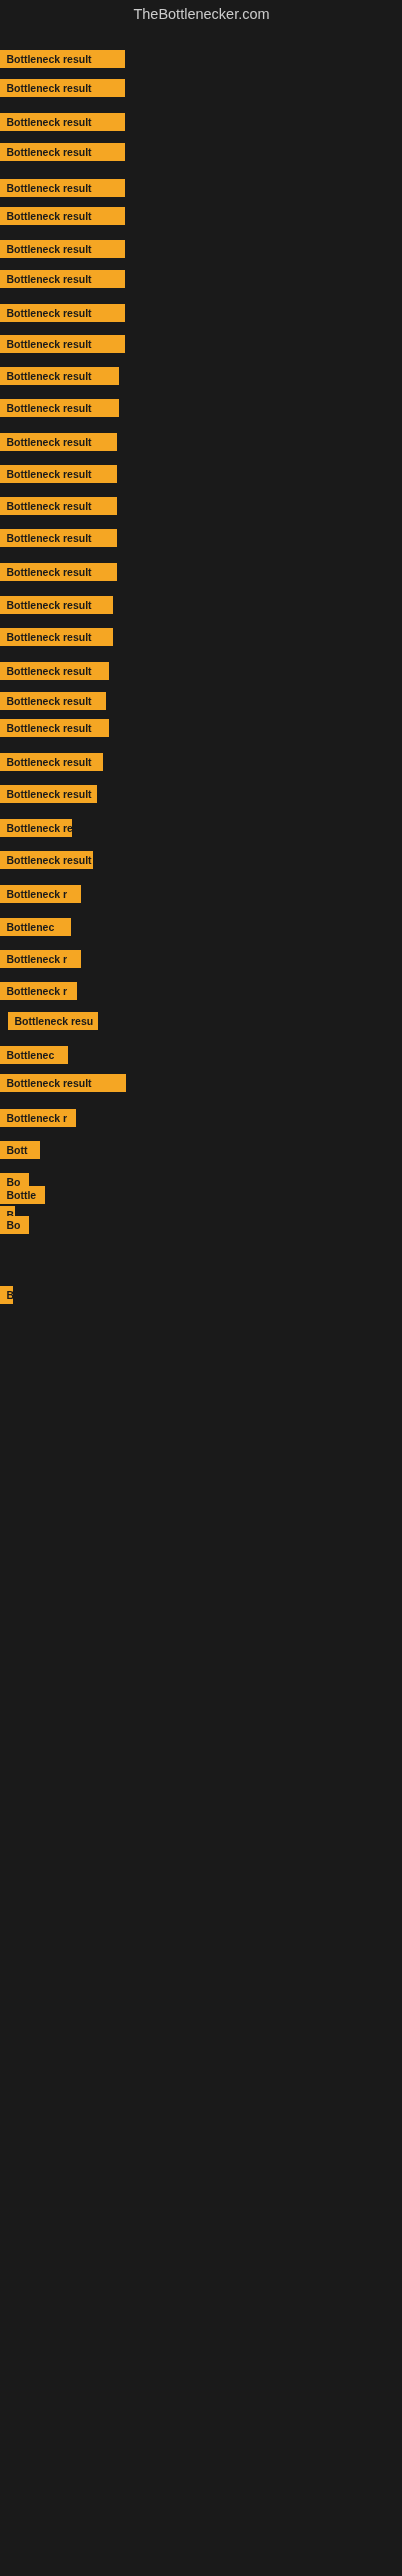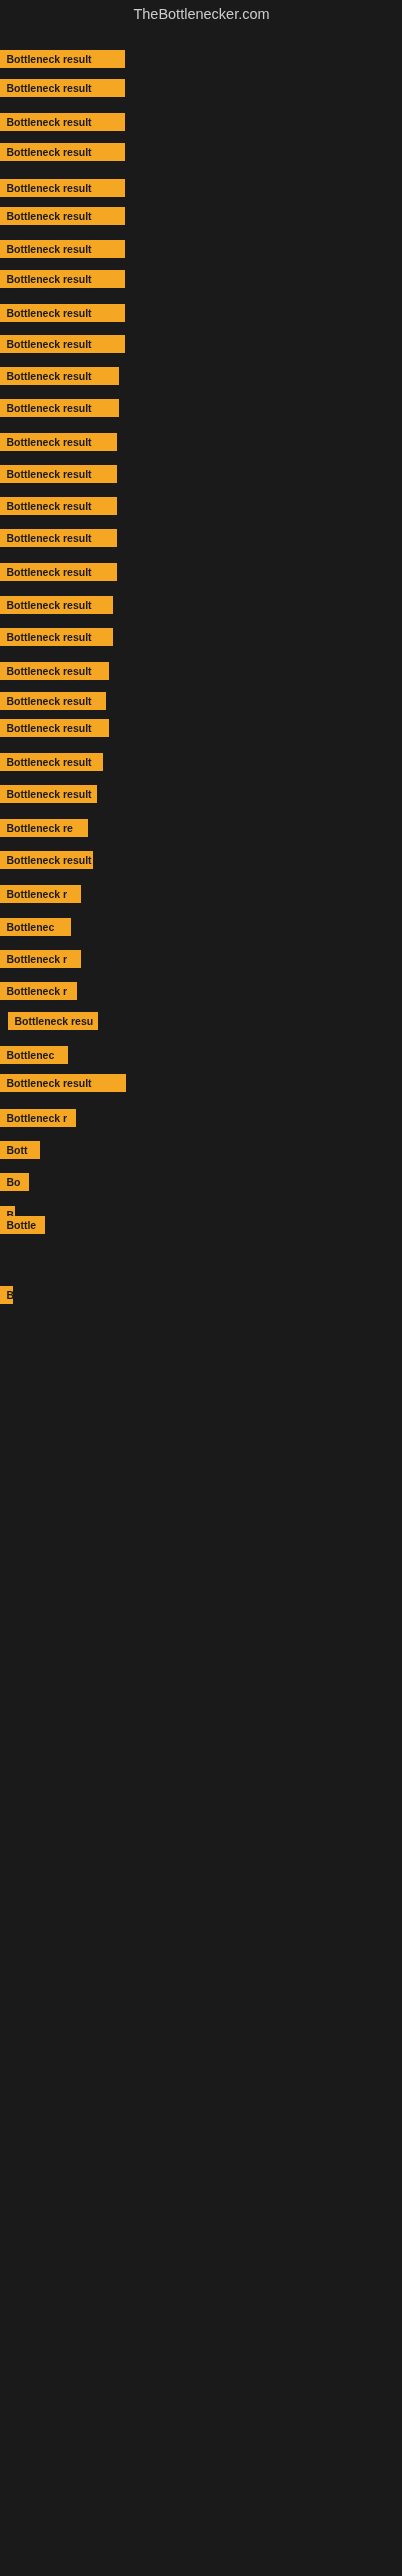--- a/index.html
+++ b/index.html
@@ -94,21 +94,21 @@
     <div style="position: absolute; top: 687px; left: 0px; display: flex; align-items: center;">
       <div style="background-color: rgb(245, 166, 35); color: rgb(26, 26, 26); font-size: 10.5px; font-weight: bold; padding: 3.2px 6.4px; width: 109px; white-space: nowrap; overflow: hidden; font-family: Arial, sans-serif;">Bottleneck result</div>
     </div>
     <div style="position: absolute; top: 721px; left: 0px; display: flex; align-items: center;">
       <div style="background-color: rgb(245, 166, 35); color: rgb(26, 26, 26); font-size: 10.5px; font-weight: bold; padding: 3.2px 6.4px; width: 103px; white-space: nowrap; overflow: hidden; font-family: Arial, sans-serif;">Bottleneck result</div>
     </div>
     <div style="position: absolute; top: 753px; left: 0px; display: flex; align-items: center;">
       <div style="background-color: rgb(245, 166, 35); color: rgb(26, 26, 26); font-size: 10.5px; font-weight: bold; padding: 3.2px 6.4px; width: 97px; white-space: nowrap; overflow: hidden; font-family: Arial, sans-serif;">Bottleneck result</div>
     </div>
     <div style="position: absolute; top: 787px; left: 0px; display: flex; align-items: center;">
-      <div style="background-color: rgb(245, 166, 35); color: rgb(26, 26, 26); font-size: 10.5px; font-weight: bold; padding: 3.2px 6.4px; width: 88px; white-space: nowrap; overflow: hidden; font-family: Arial, sans-serif;">Bottleneck re</div>
+      <div style="background-color: rgb(245, 166, 35); color: rgb(26, 26, 26); font-size: 10.5px; font-weight: bold; padding: 3.2px 6.4px; width: 72px; white-space: nowrap; overflow: hidden; font-family: Arial, sans-serif;">Bottleneck re</div>
     </div>
     <div style="position: absolute; top: 819px; left: 0px; display: flex; align-items: center;">
       <div style="background-color: rgb(245, 166, 35); color: rgb(26, 26, 26); font-size: 10.5px; font-weight: bold; padding: 3.2px 6.4px; width: 93px; white-space: nowrap; overflow: hidden; font-family: Arial, sans-serif;">Bottleneck result</div>
     </div>
     <div style="position: absolute; top: 853px; left: 0px; display: flex; align-items: center;">
       <div style="background-color: rgb(245, 166, 35); color: rgb(26, 26, 26); font-size: 10.5px; font-weight: bold; padding: 3.2px 6.4px; width: 81px; white-space: nowrap; overflow: hidden; font-family: Arial, sans-serif;">Bottleneck r</div>
     </div>
     <div style="position: absolute; top: 886px; left: 0px; display: flex; align-items: center;">
       <div style="background-color: rgb(245, 166, 35); color: rgb(26, 26, 26); font-size: 10.5px; font-weight: bold; padding: 3.2px 6.4px; width: 71px; white-space: nowrap; overflow: hidden; font-family: Arial, sans-serif;">Bottlenec</div>
     </div>
@@ -135,20 +135,20 @@
     </div>
     <div style="position: absolute; top: 1141px; left: 0px; display: flex; align-items: center;">
       <div style="background-color: rgb(245, 166, 35); color: rgb(26, 26, 26); font-size: 10.5px; font-weight: bold; padding: 3.2px 6.4px; width: 29px; white-space: nowrap; overflow: hidden; font-family: Arial, sans-serif;">Bo</div>
     </div>
     <div style="position: absolute; top: 1174px; left: 0px; display: flex; align-items: center;">
       <div style="background-color: rgb(245, 166, 35); color: rgb(26, 26, 26); font-size: 10.5px; font-weight: bold; padding: 3.2px 6.4px; width: 14.5px; white-space: nowrap; overflow: hidden; font-family: Arial, sans-serif;">B</div>
     </div>
     <div style="position: absolute; top: 1184px; left: 0px; display: flex; align-items: center;">
       <div style="background-color: rgb(245, 166, 35); color: rgb(26, 26, 26); font-size: 10.5px; font-weight: bold; padding: 3.2px 6.4px; width: 29px; white-space: nowrap; overflow: hidden; font-family: Arial, sans-serif;">Bo</div>
     </div>
-    <div style="position: absolute; top: 1184px; left: 0px; display: flex; align-items: center;">
+    <div style="position: absolute; top: 1154px; left: 0px; display: flex; align-items: center;">
       <div style="background-color: rgb(245, 166, 35); color: rgb(26, 26, 26); font-size: 10.5px; font-weight: bold; padding: 3.2px 6.4px; width: 45px; white-space: nowrap; overflow: hidden; font-family: Arial, sans-serif;">Bottle</div>
     </div>
     <div style="position: absolute; top: 1254px; left: 0px; display: flex; align-items: center;">
       <div style="background-color: rgb(245, 166, 35); color: rgb(26, 26, 26); font-size: 10.5px; font-weight: bold; padding: 3.2px 6.4px; width: 11.3px; white-space: nowrap; overflow: hidden; font-family: Arial, sans-serif;">B</div>
     </div>
   </div>
 
 
 </body></html>

